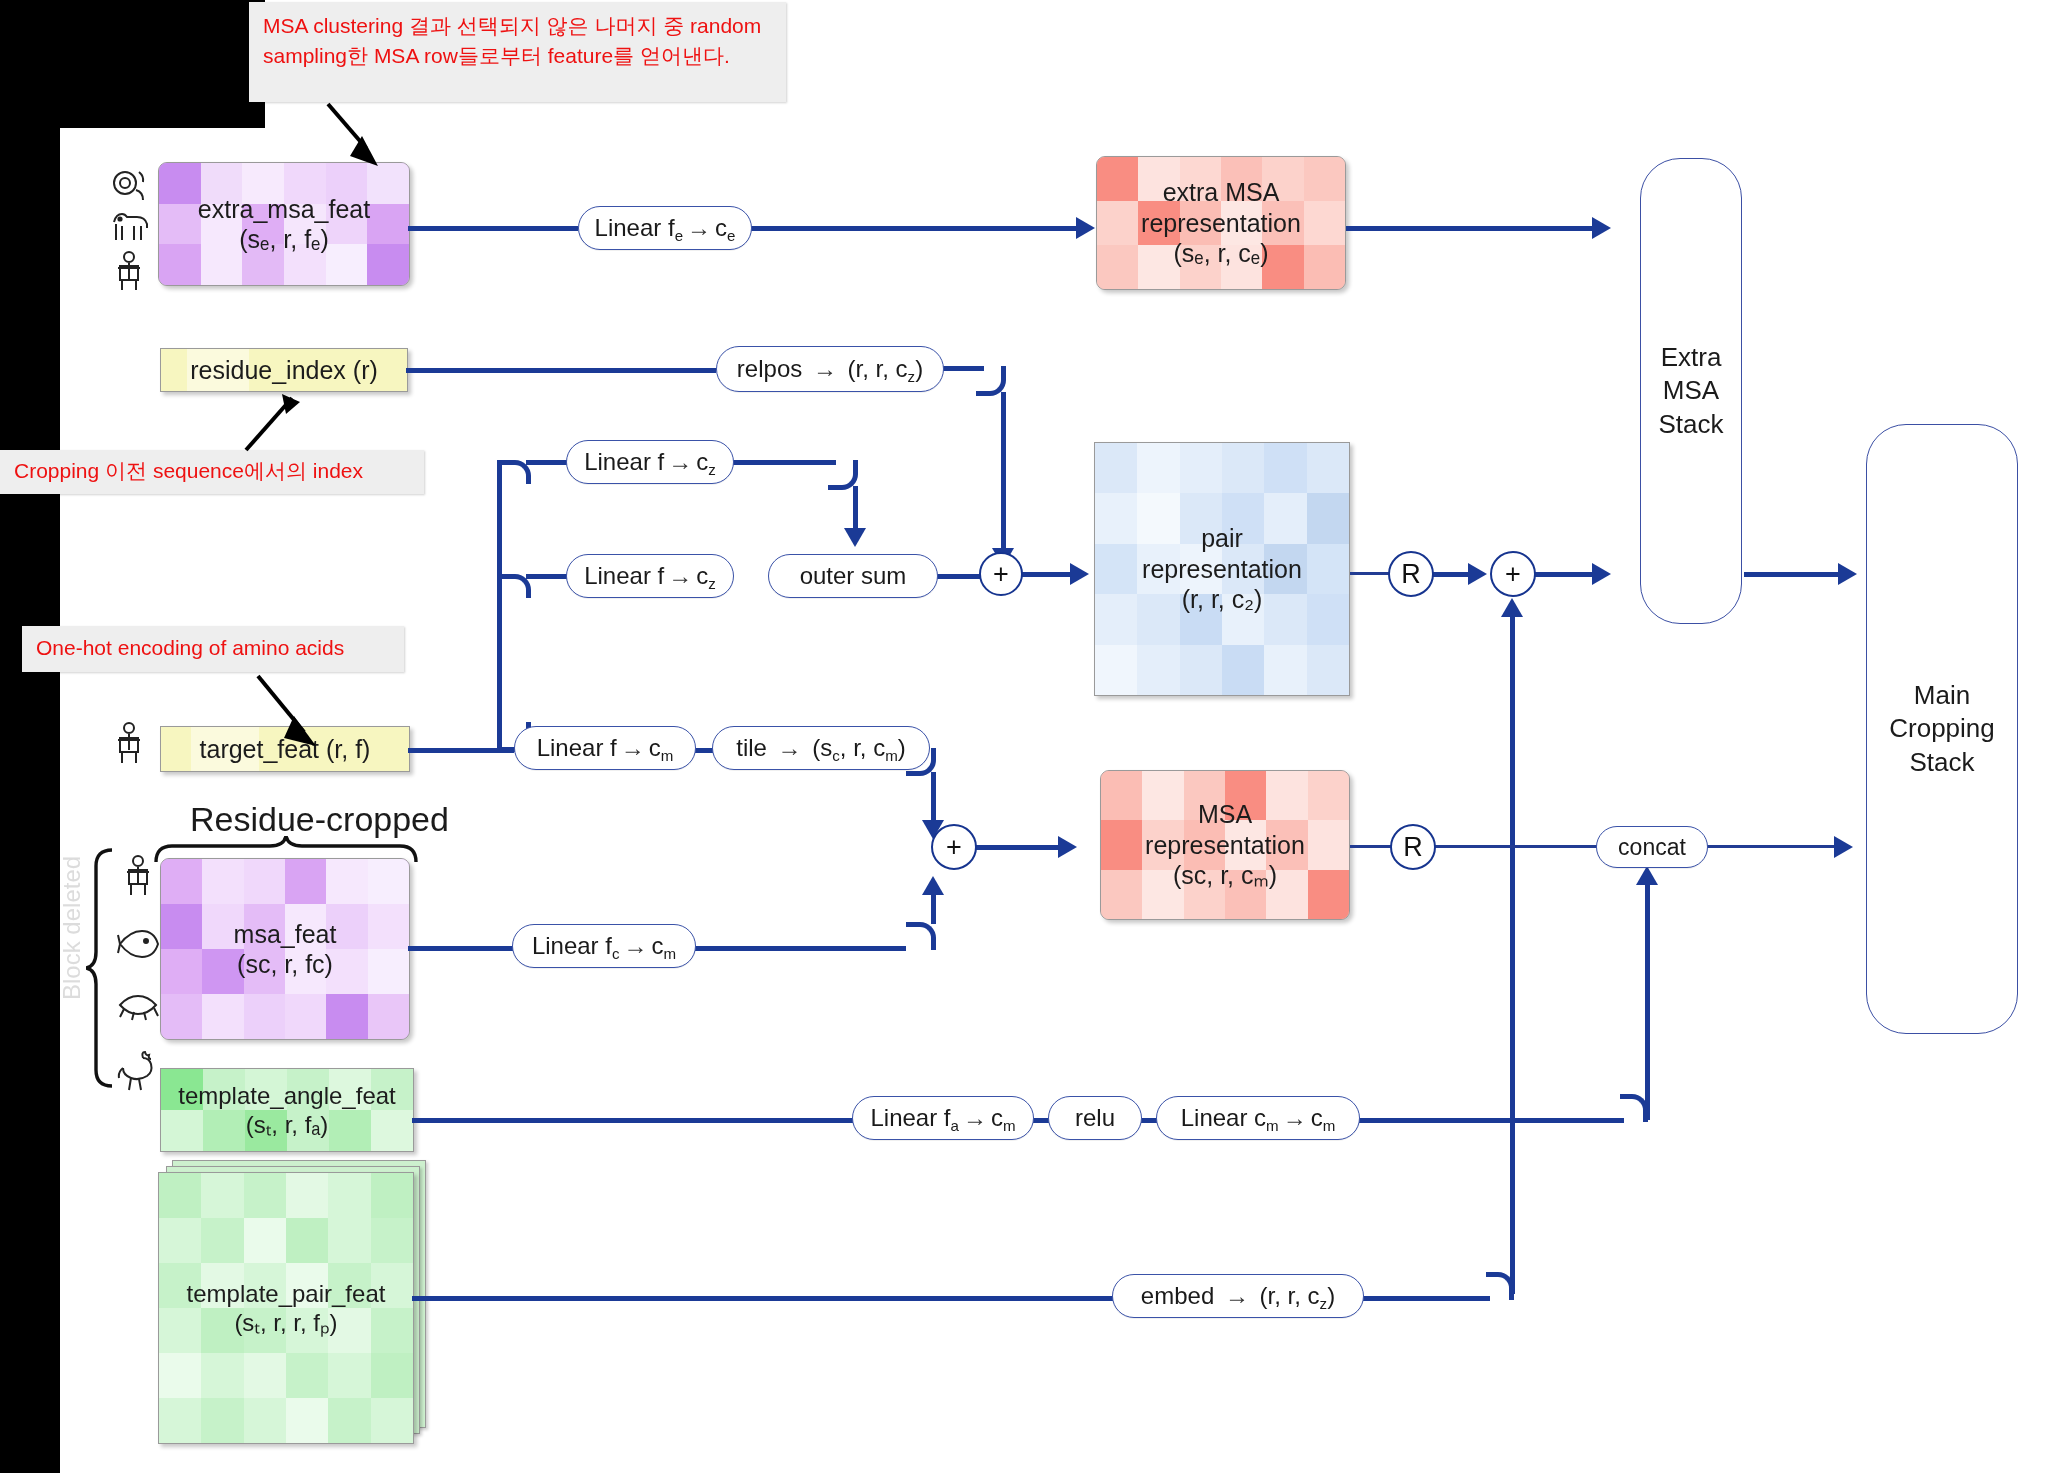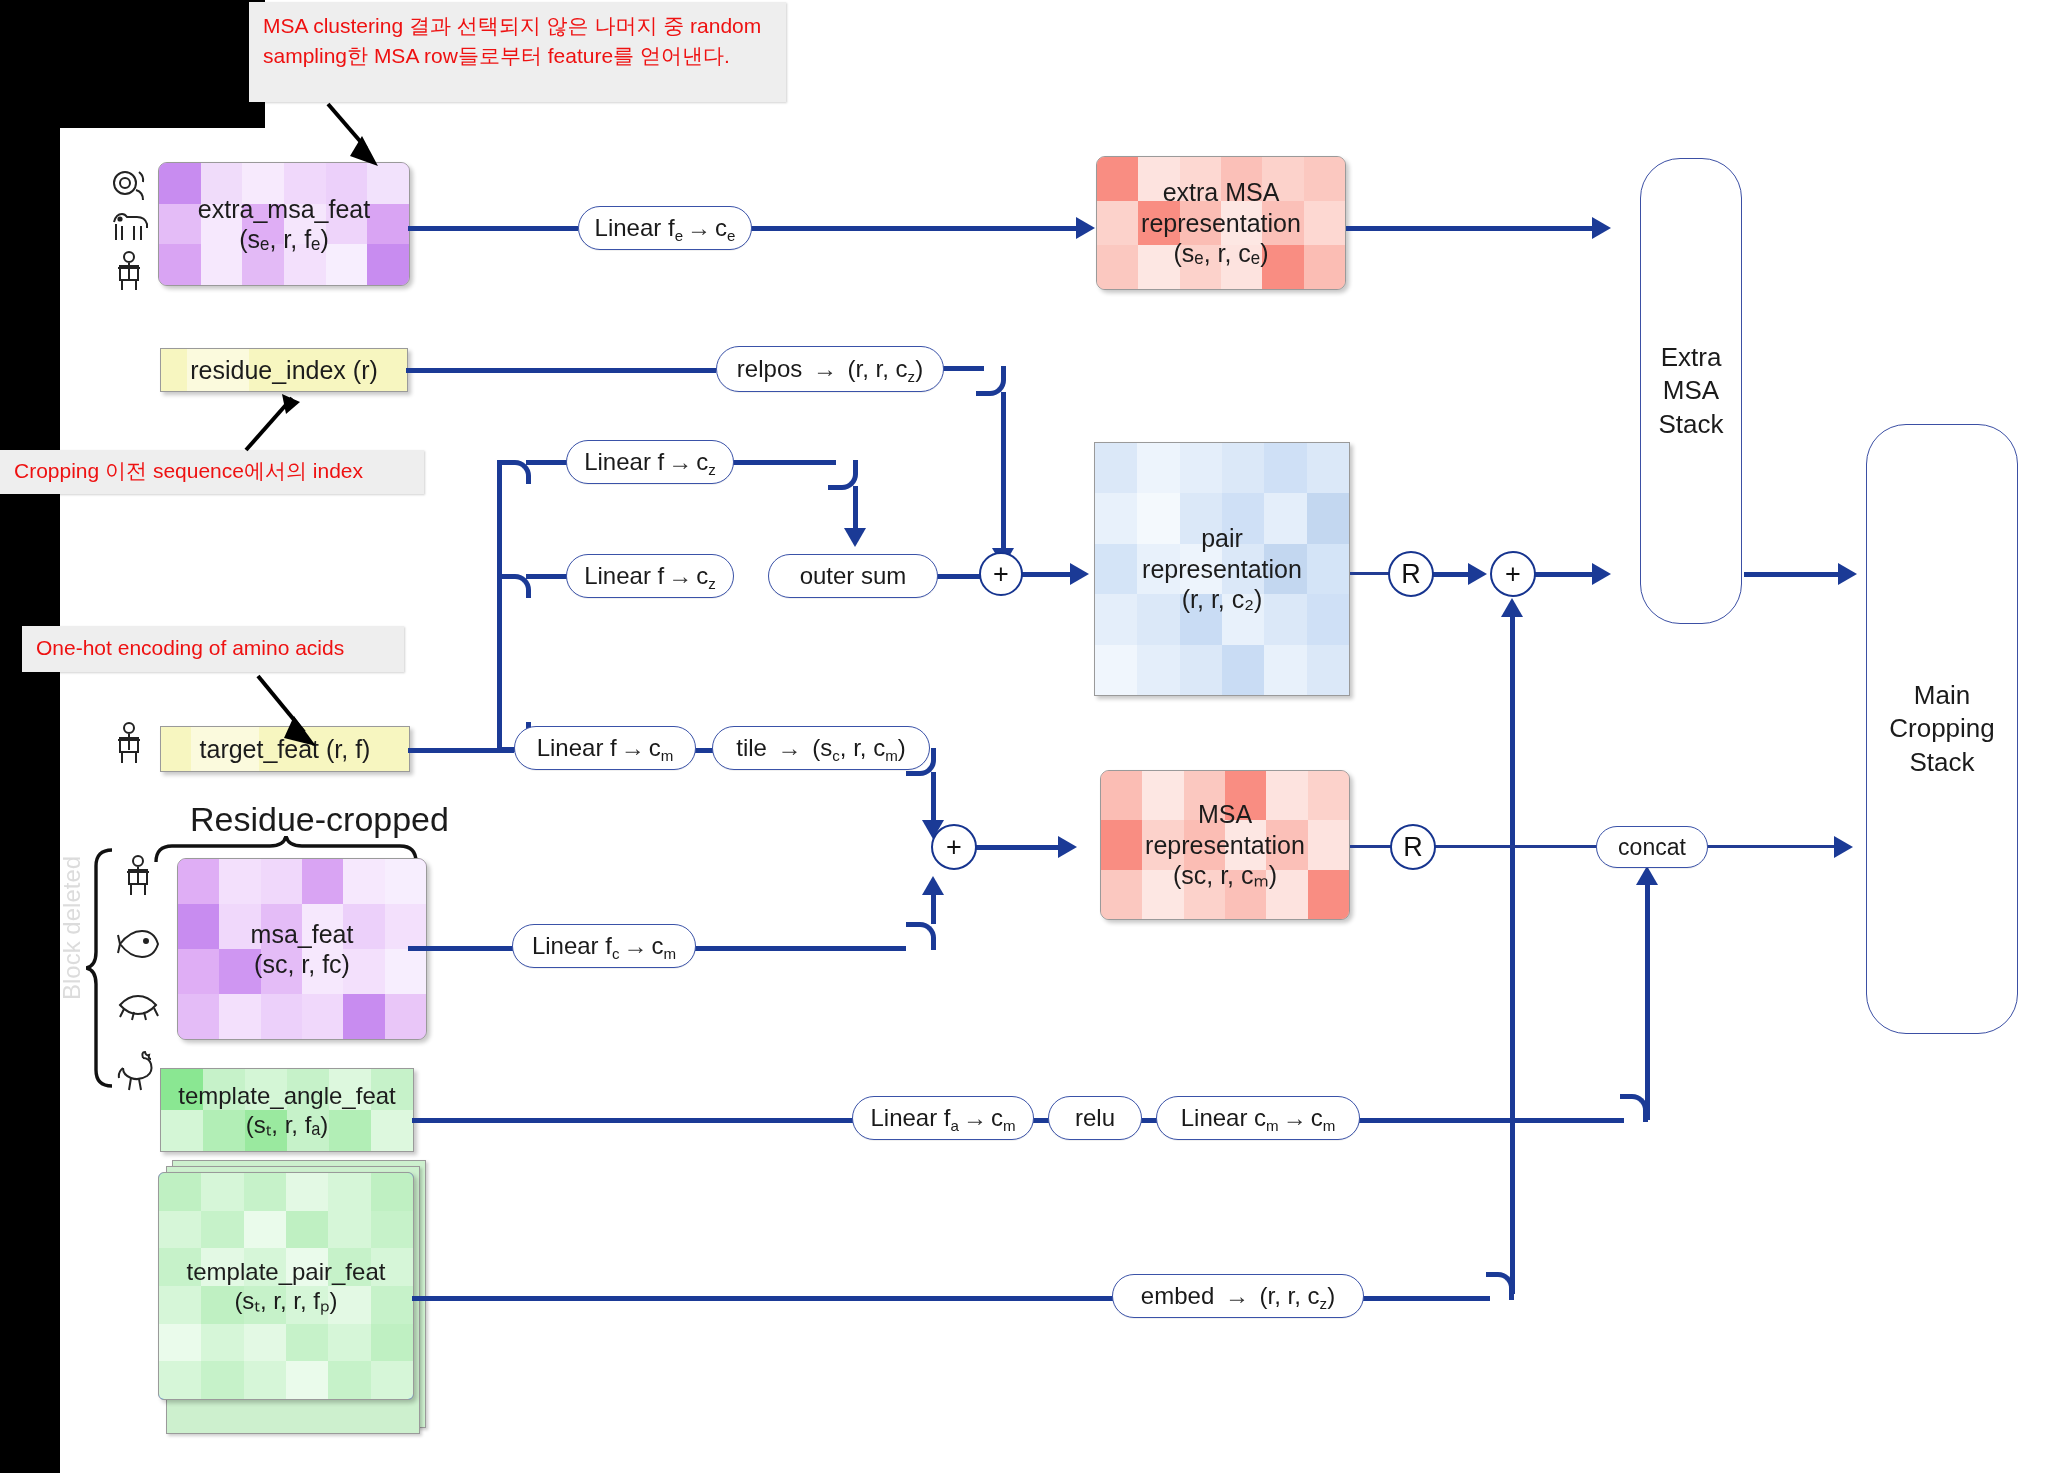--- a/index.html
+++ b/index.html
@@ -507,21 +507,21 @@
     <svg width="42" height="44" viewBox="0 0 42 44">
       <g fill="none" stroke="#222" stroke-width="2">
         <path d="M26 8 q6 0 8 6 q2 8-4 12 q-8 5-16 2 q-8-3-8-10"></path>
         <path d="M26 8 q-2-6 2-6 q1 4 4 3 q-1 4 2 4"></path>
         <path d="M14 28 l-2 12 M22 29 l2 11"></path>
         <path d="M6 18 q-5 4-4 10"></path>
       </g>
     </svg>
   </div>
 
-  <div class="featbox rounded" style="left:160px; top:858px; width:250px; height:182px; background:#e0b6f6;margin-left:17px;">
+  <div class="featbox rounded" style="left:160px; top:858px; width:250px; height:182px; background:#e0b6f6;">
     <div class="grid" style="grid-template-columns:repeat(6,1fr); grid-template-rows:repeat(4,1fr);">
       <i style="background:#dfaef5"></i>
         <i style="background:#f3e0fc"></i>
         <i style="background:#f0d8fb"></i>
         <i style="background:#d9a4f3"></i>
         <i style="background:#f6e8fd"></i>
         <i style="background:#f7eefe"></i>
       <i style="background:#c88cf0"></i>
         <i style="background:#f0d8fb"></i>
         <i style="background:#e4bcf7"></i>
@@ -587,21 +587,21 @@
   </div>
   <div class="h" style="left:1138px; top:1118px; width:22px;"></div>
   <div class="pill" style="left:1156px; top:1096px; width:204px; height:44px;">
     <span>Linear c<sub>m</sub><span class="arrw">→</span>c<sub>m</sub></span>
   </div>
   <div class="h" style="left:1358px; top:1118px; width:266px;"></div>
   <div class="corner c-tr" style="left:1620px; top:1094px; width:28px; height:28px;"></div>
 
   <div class="stackcard" style="left:172px; top:1160px; width:254px; height:268px;"></div>
   <div class="stackcard" style="left:166px; top:1166px; width:254px; height:268px;"></div>
-  <div class="featbox" style="left:158px; top:1172px; width:256px; height:228px; background:#3b82f6;border-radius:6px;">
+  <div class="featbox" style="left:158px; top:1172px; width:256px; height:272px; background:#3b82f6;">
     <div class="grid" style="grid-template-columns:repeat(6,1fr); grid-template-rows:repeat(6,1fr);">
       <i style="background:#bff0c2"></i>
         <i style="background:#d6f6d8"></i>
         <i style="background:#c6f2c9"></i>
         <i style="background:#e3f9e4"></i>
         <i style="background:#d6f6d8"></i>
         <i style="background:#bff0c2"></i>
       <i style="background:#d6f6d8"></i>
         <i style="background:#c6f2c9"></i>
         <i style="background:#eafbeb"></i>

